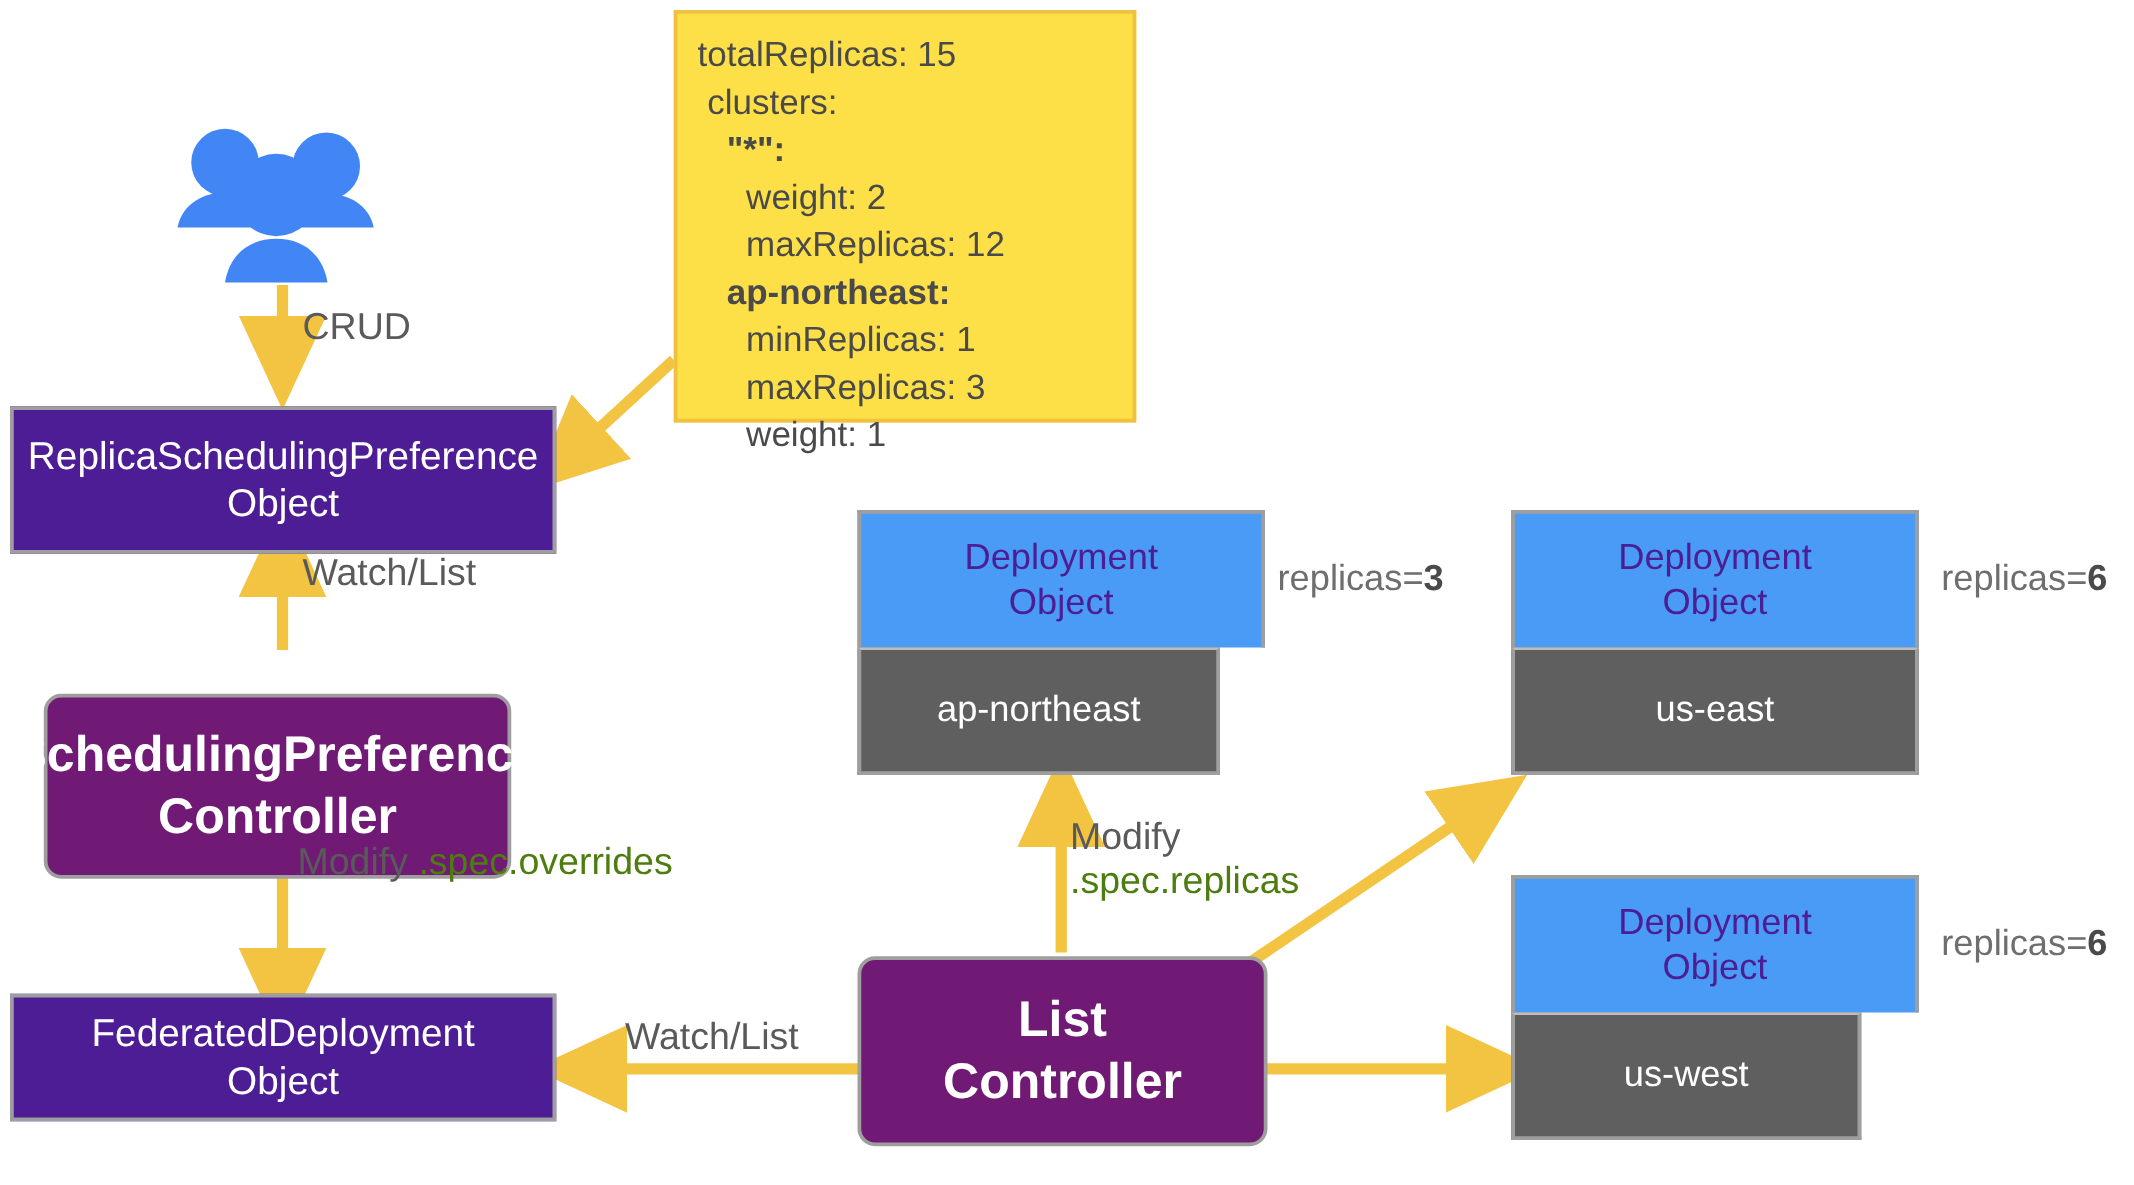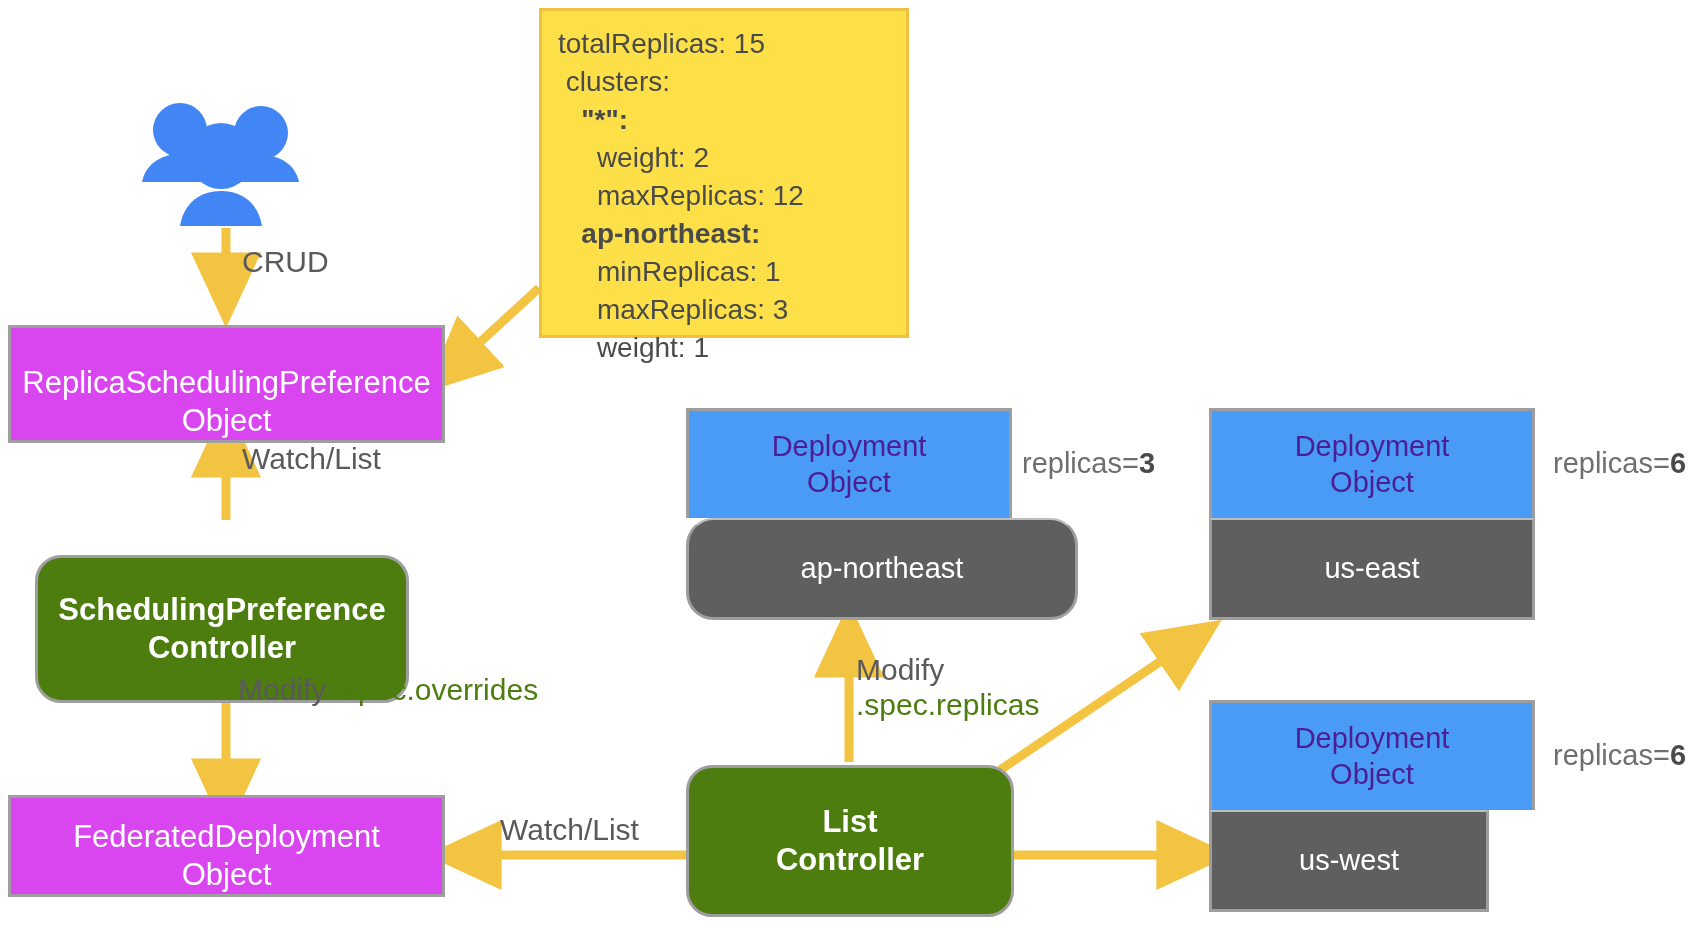--- a/index.html
+++ b/index.html
@@ -32,29 +32,28 @@
     box-sizing: border-box;
     border: 3px solid #9e9e9e;
     display: flex;
     align-items: center;
     justify-content: center;
     text-align: center;
     color: #ffffff;
     line-height: 1.22;
   }
   .blue-box {
-    background: #d946ef;
+    background: #4c1d95;
     font-size: 31px;
     font-weight: 400;
-    align-items: flex-end;
   }
   .green-box {
-    background: #4d7c0f;
-    border-radius: 26px;
-    font-size: 31px;
+    background: #701a75;
+    border-radius: 14px;
+    font-size: 40px;
     font-weight: bold;
   }
   .deploy-card {
     position: absolute;
     box-sizing: border-box;
   }
   .deploy-head {
     box-sizing: border-box;
     border: 3px solid #9e9e9e;
     border-bottom: none;
@@ -189,21 +188,21 @@
     </span>
   </div>
 
   <div class="deploy-card" style="left:686px; top:408px; width:326px; height:212px;">
     <div class="deploy-head" style="width:326px; height:110px;">
       <span>
         <span>Deployment</span><br>
         <span>Object</span>
       </span>
     </div>
-    <div class="deploy-foot" style="width:392px; height:102px;border-radius:27px;">
+    <div class="deploy-foot" style="width:290px; height:102px;">
       <span>ap-northeast</span>
     </div>
   </div>
   <div class="replicas-label" style="left:1022px; top:447px;">
     <span>replicas=</span><span class="num">3</span>
   </div>
 
   <div class="deploy-card" style="left:1209px; top:408px; width:326px; height:212px;">
     <div class="deploy-head" style="width:326px; height:110px;">
       <span>

